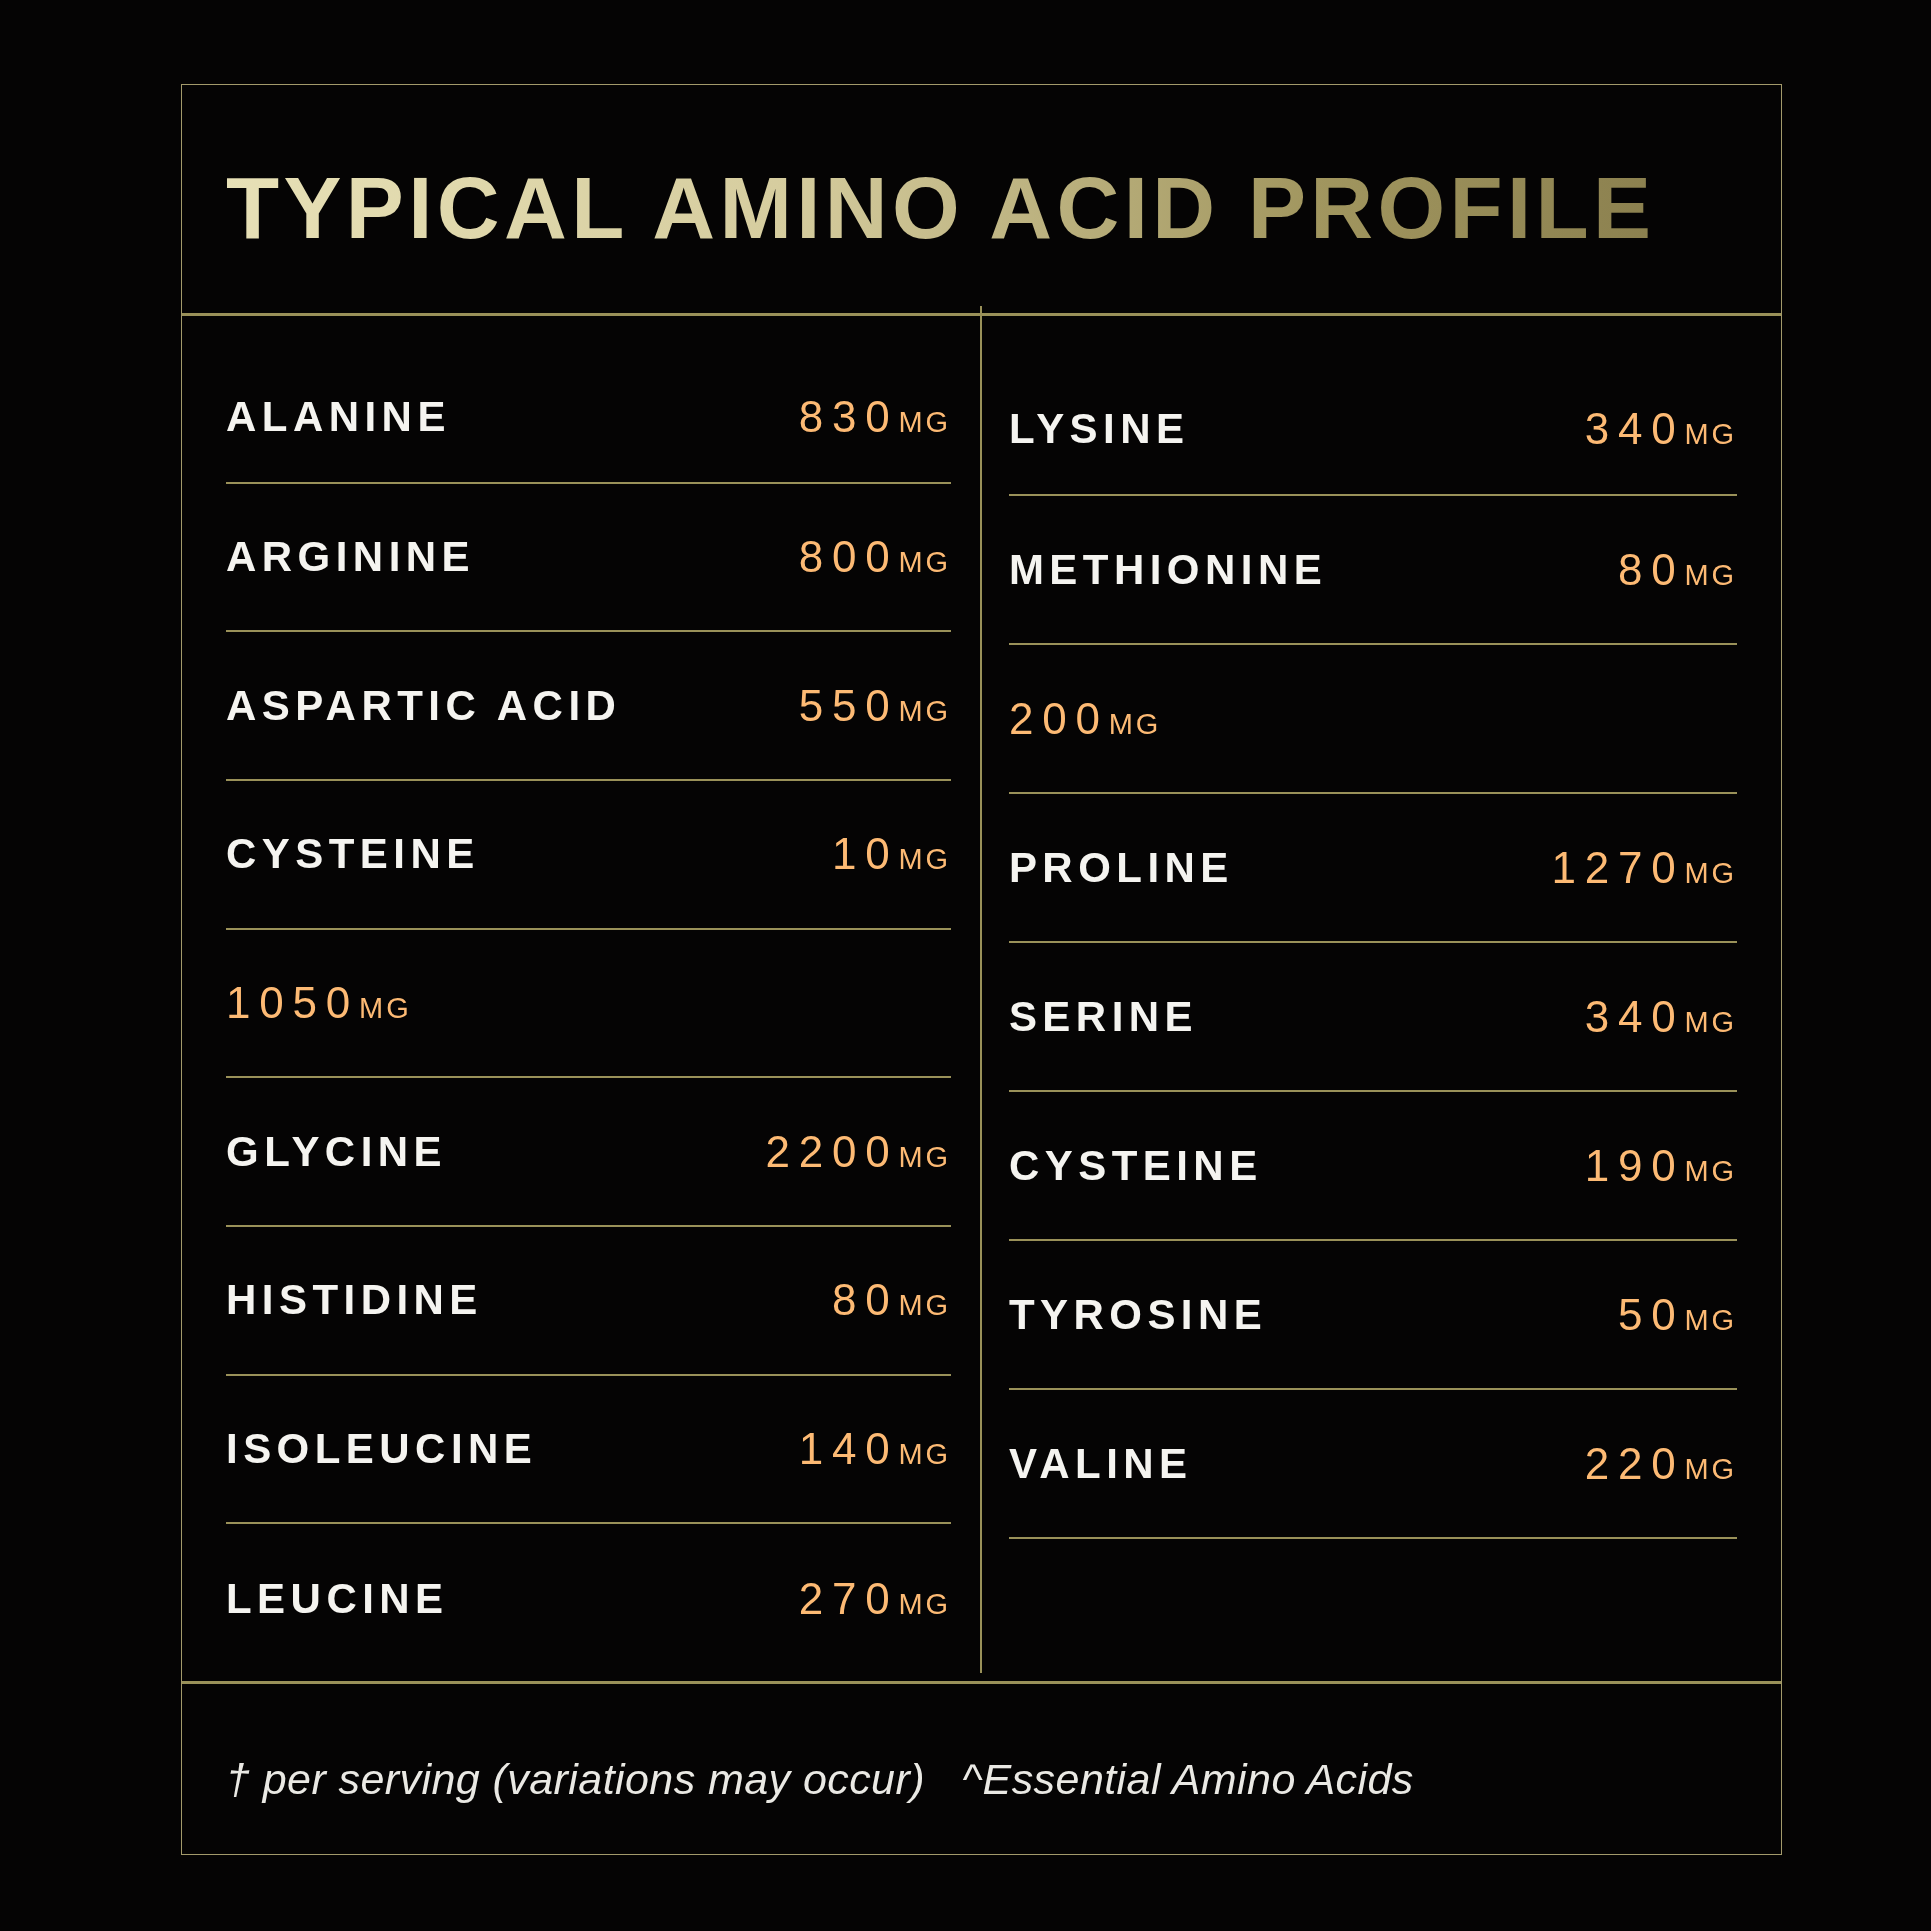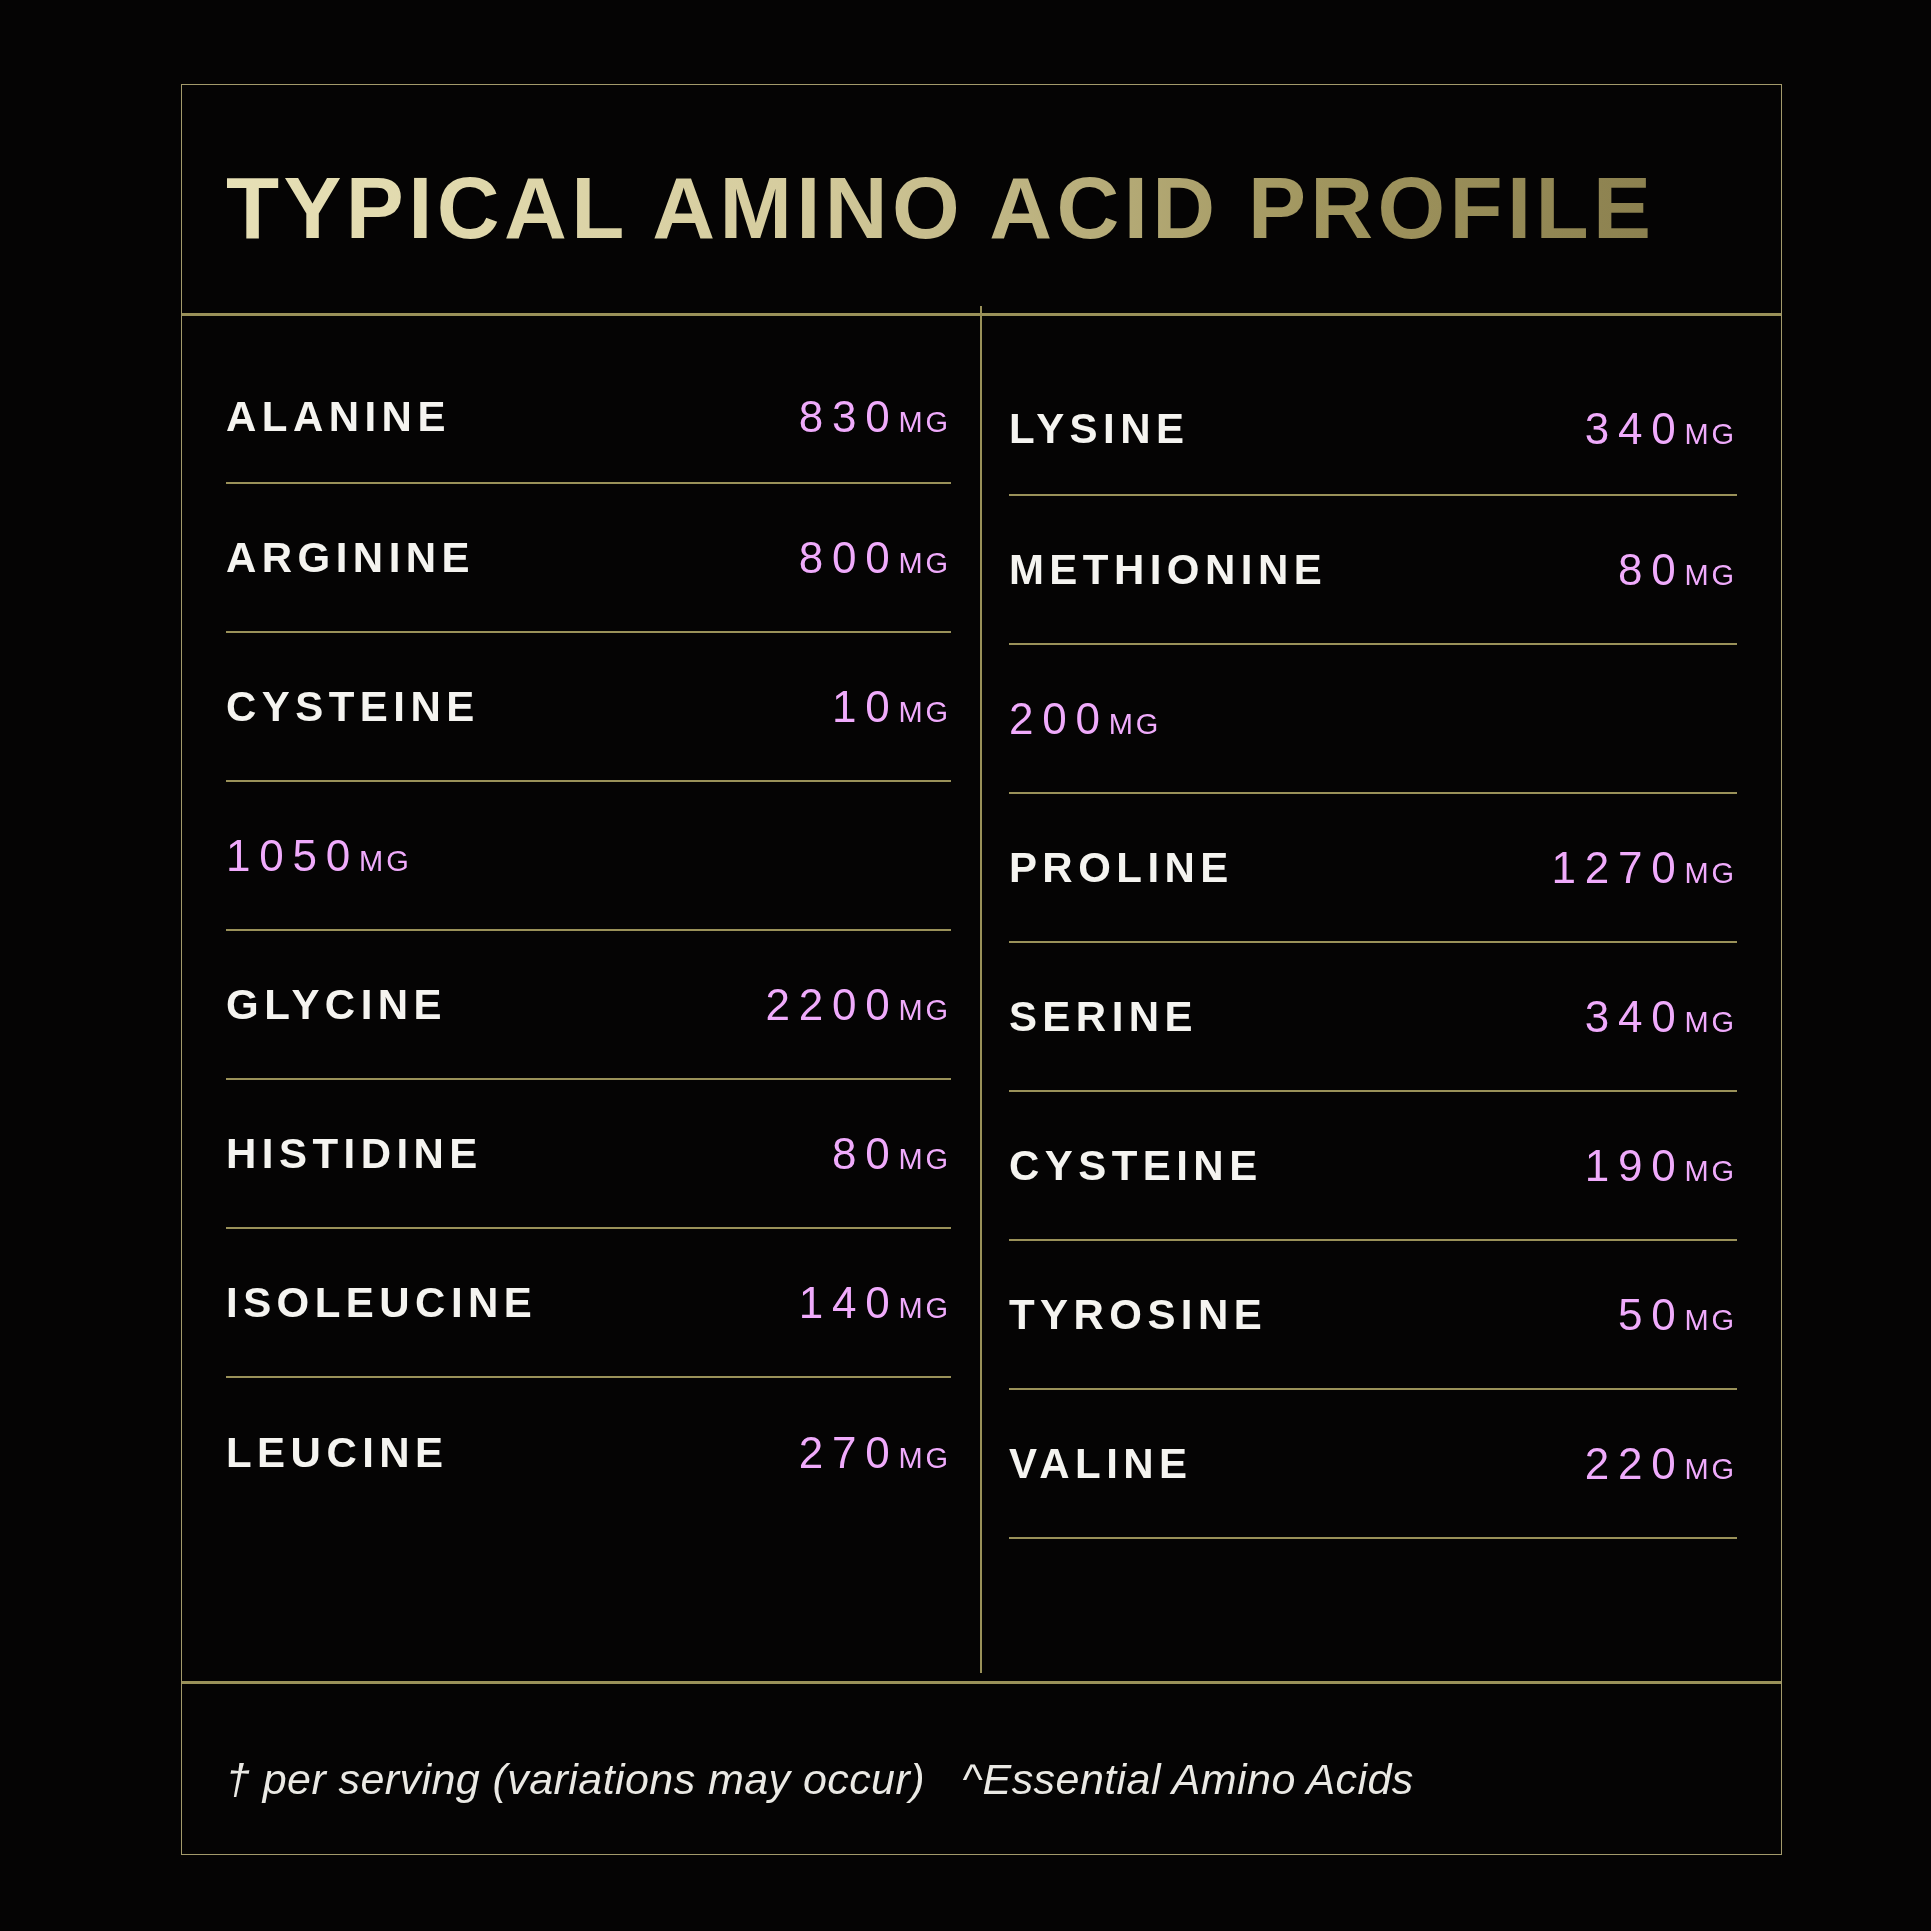--- a/index.html
+++ b/index.html
@@ -88,21 +88,21 @@
   }
   .amino-name{
     font-size:42px;
     font-weight:700;
     letter-spacing:0.13em;
     color:#f5f4f0;
     white-space:nowrap;
   }
   .amino-value{
     white-space:nowrap;
-    color:#f0abfc;
+    color:#fdba74;
   }
   .amino-value .num{
     font-size:44px;
     font-weight:300;
     letter-spacing:0.2em;
   }
   .amino-value .unit{
     font-size:29px;
     font-weight:400;
     letter-spacing:0.1em;
@@ -143,20 +143,24 @@
       <div class="col col-left" id="col-left">
           <div class="row">
             <span class="amino-name">ALANINE</span>
             <span class="amino-value"><span class="num">830</span><span class="unit">MG</span></span>
           </div>
           <div class="row">
             <span class="amino-name">ARGININE</span>
             <span class="amino-value"><span class="num">800</span><span class="unit">MG</span></span>
           </div>
           <div class="row">
+            <span class="amino-name">ASPARTIC ACID</span>
+            <span class="amino-value"><span class="num">550</span><span class="unit">MG</span></span>
+          </div>
+          <div class="row">
             <span class="amino-name">CYSTEINE</span>
             <span class="amino-value"><span class="num">10</span><span class="unit">MG</span></span>
           </div>
           <div class="row">
             <span class="amino-value"><span class="num">1050</span><span class="unit">MG</span></span>
           </div>
           <div class="row">
             <span class="amino-name">GLYCINE</span>
             <span class="amino-value"><span class="num">2200</span><span class="unit">MG</span></span>
           </div>

